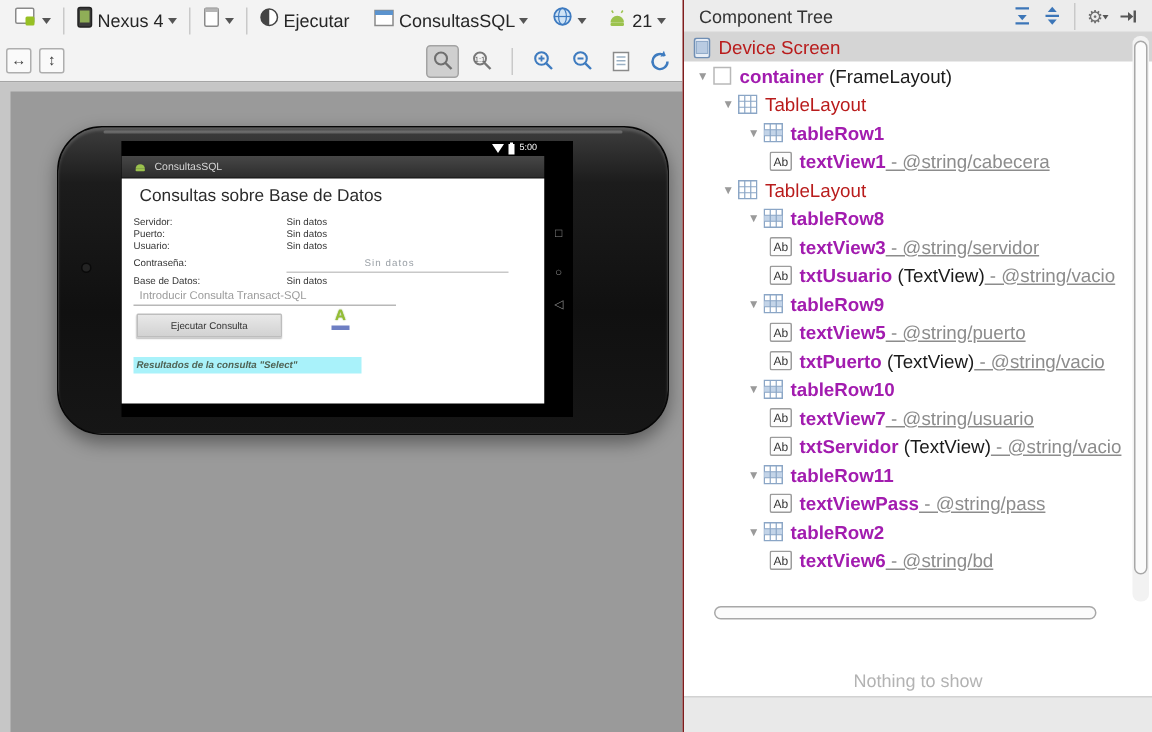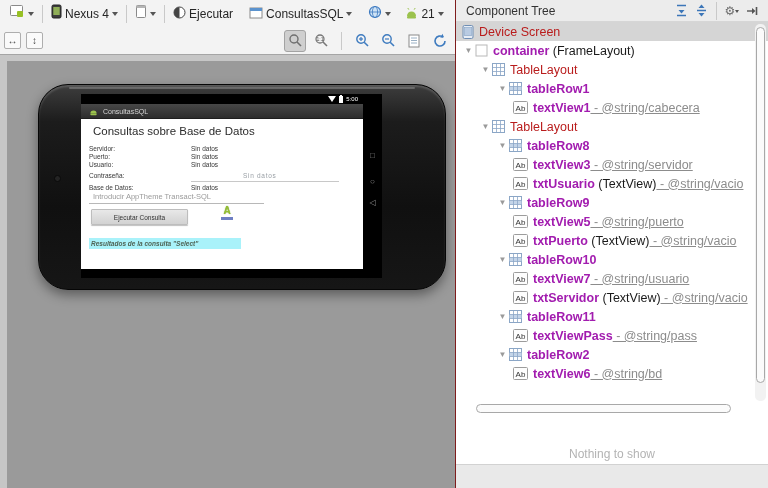--- a/index.html
+++ b/index.html
@@ -232,21 +232,21 @@
           </div>
           <div class="pcontent">
             <div class="pheading">Consultas sobre Base de Datos</div>
             <div id="phone-rows">
                 <div class="prow r0"><span class="plabel">Servidor:</span><span class="pval">Sin datos</span></div>
                 <div class="prow r1"><span class="plabel">Puerto:</span><span class="pval">Sin datos</span></div>
                 <div class="prow r2"><span class="plabel">Usuario:</span><span class="pval">Sin datos</span></div>
                 <div class="prow r3 hint"><span class="plabel">Contraseña:</span><span class="pval">Sin datos</span></div>
                 <div class="prow r4"><span class="plabel">Base de Datos:</span><span class="pval">Sin datos</span></div>
               </div>
-            <div class="query-hint">Introducir AppTheme Transact-SQL</div>
+            <div class="query-hint">Introducir Consulta Transact-SQL</div>
             <div class="query-line"></div>
             <div class="exec-btn">Ejecutar Consulta</div>
             <div class="a-img">
               <div class="aglyph">A</div>
               <div class="acap"></div>
             </div>
             <div class="results-bar">Resultados de la consulta "Select"</div>
           </div>
           <div class="navstrip">
             <div class="navglyph ng-recents">□</div>

